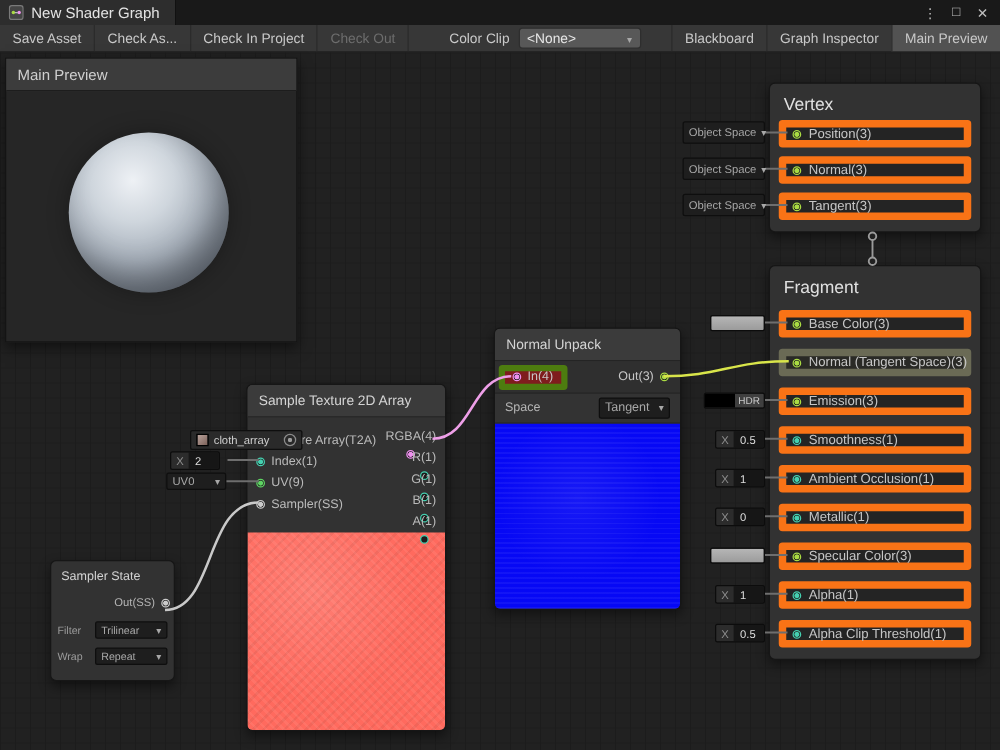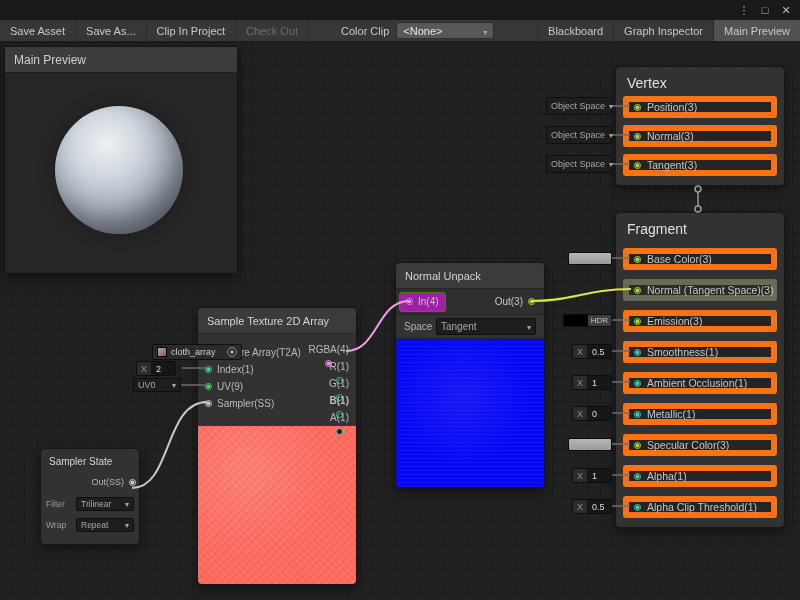--- a/index.html
+++ b/index.html
@@ -62,45 +62,54 @@
   .hdr-field{position:absolute;height:13px;display:flex;align-items:stretch;border:1px solid #0c0c0c;border-radius:2px;overflow:hidden;}
   .hdr-swatch{width:24px;}
   .hdr-badge{background:#3f3f3f;color:#c9c9c9;font-size:8px;display:flex;align-items:center;padding:0 3px;}
   
   .obj-field{position:absolute;height:16px;background:#2a2a2a;border:1px solid #0e0e0e;border-radius:2px;display:flex;align-items:center;gap:4px;padding:0 4px;font-size:9px;color:#cfcfcf;white-space:nowrap;margin-left:48px;}
   .obj-thumb{width:10px;height:10px;border:1px solid #000;background:linear-gradient(135deg,#b9a29b,#7c6159);flex:0 0 auto;}
   .obj-picker{width:10px;height:10px;border-radius:50%;border:1px solid #8c8c8c;margin-left:auto;flex:0 0 auto;background:radial-gradient(circle,#9c9c9c 0 1.5px,transparent 2px);}
   
   .unpack-io{height:26px;background:#2f2f2f;display:flex;align-items:center;justify-content:space-between;padding:0 3px;border-bottom:1px solid #242424;}
   .unpack-slot{display:flex;align-items:center;gap:5px;height:20px;padding:0 6px;border-radius:3px;font-size:10px;color:#c6c6c6;}
-  .unpack-slot.in{background:#a21caf;border:1px solid #4d7c0f;}
+  .unpack-slot.in{background:#7f1d1d;border:5px solid #4d7c0f;}
   .unpack-prop{height:24px;display:flex;align-items:center;padding:0 8px;font-size:10px;color:#b5b5b5;border-bottom:1px solid #242424;background:#333333;}
   
   .ss-title{font-size:10px;color:#d2d2d2;padding:7px 8px 3px;}
   .ss-out{display:flex;justify-content:flex-end;align-items:center;gap:5px;font-size:9px;color:#b5b5b5;height:16px;margin:4px 3px 0 0;}
   .ss-prop{display:flex;align-items:center;font-size:8.5px;color:#9b9b9b;padding:0 5px;margin-top:7px;}
   .ss-prop .mini-dd{margin-left:auto;width:58px;height:14px;font-size:8.5px;}
 </style>
 </head>
 <body>
 
 <div class="screen">
 
   <div class="titlebar">
+    <div class="tab">
+      <svg width="12" height="12" viewBox="0 0 12 12">
+        <rect x="0.5" y="0.5" width="11" height="11" rx="2" fill="#454545" stroke="#7a7a7a"></rect>
+        <circle cx="3.7" cy="6" r="1.4" fill="#aadb43"></circle>
+        <circle cx="8.3" cy="6" r="1.4" fill="#ee90ee"></circle>
+        <line x1="4.8" y1="6" x2="7.2" y2="6" stroke="#bbb" stroke-width="1"></line>
+      </svg>
+      <span>New Shader Graph</span>
+    </div>
     <div class="win-controls">
       <span class="win-btn">⋮</span>
       <span class="win-btn">□</span>
       <span class="win-btn">✕</span>
     </div>
   </div>
 
   <div class="toolbar">
     <div class="tb-btn">Save Asset</div>
-    <div class="tb-btn">Save As...</div>
-    <div class="tb-btn">Clip In Project</div>
+    <div class="tb-btn">Check As...</div>
+    <div class="tb-btn">Check In Project</div>
     <div class="tb-btn disabled">Check Out</div>
     <div class="tb-label">Color Clip</div>
     <div class="tb-dropdown">
       <span>&lt;None&gt;</span>
       <span class="caret"></span>
     </div>
     <div class="spacer"></div>
     <div class="tb-btn right">Blackboard</div>
     <div class="tb-btn right">Graph Inspector</div>
     <div class="tb-btn right active">Main Preview</div>
@@ -199,21 +208,21 @@
           <span class="port" style="border-color: rgb(238, 144, 238); background: radial-gradient(circle, rgb(238, 144, 238) 0px, rgb(238, 144, 238) 1.7px, rgb(27, 27, 27) 2.3px);"></span>
         </div>
         <div class="io-row out" style="top: 53px;">
           <span>R(1)</span>
           <span class="port" style="border-color: rgb(69, 208, 176); background: rgb(27, 27, 27);"></span>
         </div>
         <div class="io-row out" style="top: 70px;">
           <span>G(1)</span>
           <span class="port" style="border-color: rgb(69, 208, 176); background: rgb(27, 27, 27);"></span>
         </div>
-        <div class="io-row out" style="top: 87px; font-weight: bold;">
+        <div class="io-row out" style="top: 87px;">
           <span>B(1)</span>
           <span class="port" style="border-color: rgb(69, 208, 176); background: rgb(27, 27, 27);"></span>
         </div>
         <div class="io-row out" style="top: 104px;">
           <span>A(1)</span>
           <span class="port" style="border-color: rgb(69, 208, 176); background: rgb(27, 27, 27);"></span>
         </div>
       </div>
 
     <div class="node" id="unpack-node" style="left:395px;top:220px;width:150px;height:226px;">
@@ -225,21 +234,21 @@
           <span class="port" style="border-color: rgb(238, 144, 238); background: radial-gradient(circle, rgb(238, 144, 238) 0px, rgb(238, 144, 238) 1.7px, rgb(27, 27, 27) 2.3px);"></span>
           <span>In(4)</span>
         </div>
         <div class="unpack-slot">
           <span>Out(3)</span>
           <span class="port" style="border-color: rgb(170, 219, 67); background: radial-gradient(circle, rgb(170, 219, 67) 0px, rgb(170, 219, 67) 1.7px, rgb(27, 27, 27) 2.3px);"></span>
         </div>
       </div>
       <div class="unpack-prop">
         <span>Space</span>
-        <div class="mini-dd inline" style="width:100px;height:17px;font-size:10px;margin-left:auto;">
+        <div class="mini-dd inline" style="width:57px;height:17px;font-size:10px;margin-left:auto;">
           <span>Tangent</span>
           <span class="caret"></span>
         </div>
       </div>
       <div class="tex-preview blue" style="top: 76px; height: 148px; background-color: rgb(6, 8, 245);"></div>
     </div>
 
     <div class="node" id="sampler-node" style="left:40px;top:406px;width:100px;height:97px;">
       <div class="ss-title">Sampler State</div>
       <div class="ss-out">

